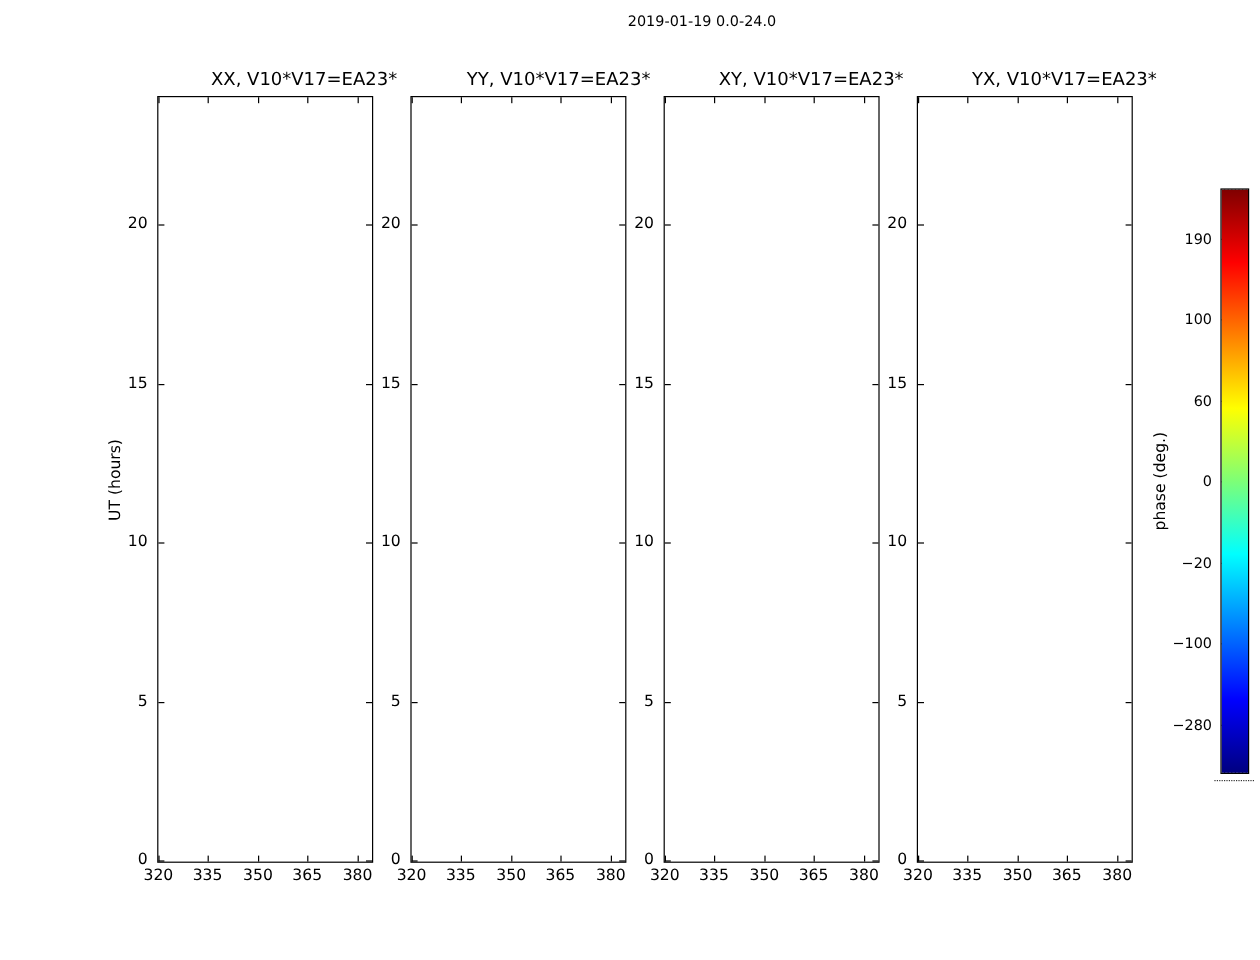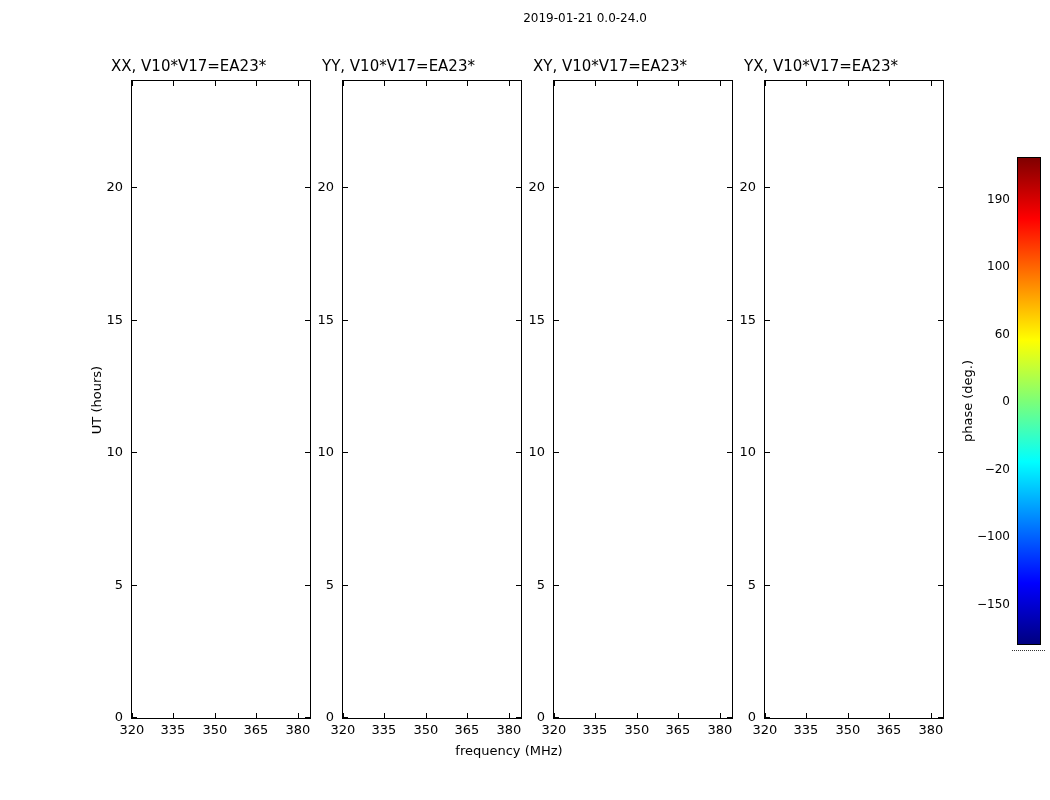--- a/index.html
+++ b/index.html
@@ -3,21 +3,21 @@
 <meta charset="utf-8">
 <style>
   html,body{margin:0;padding:0;background:#fff;}
   #figure{
     position:relative;width:1050px;height:800px;background:#ffffff;
     font-family:"DejaVu Sans","Liberation Sans",sans-serif;color:#000;overflow:hidden;
   }
   .suptitle{position:absolute;left:435px;top:11px;width:300px;text-align:center;
     font-size:12px;line-height:15px;}
   .subplot-title{position:absolute;top:57px;height:18px;line-height:18px;
-    font-size:15px;text-align:left;white-space:nowrap;}
+    font-size:15px;text-align:right;white-space:nowrap;}
   .axes-box{position:absolute;border:1px solid #000;background:#fff;box-sizing:border-box;}
   .tick{position:absolute;background:#000;}
   .tick-label{position:absolute;font-size:13px;height:14px;line-height:14px;white-space:nowrap;}
   .cbtick{font-size:12px;}
   .axis-label{position:absolute;font-size:13px;height:16px;line-height:16px;text-align:center;}
   .vertical{transform:rotate(-90deg);transform-origin:center center;}
   #xlabel{left:359px;top:743px;width:300px;}
   #ylabel{left:37px;top:392px;width:120px;}
   #cb-label{left:906px;top:393px;width:124px;}
   #colorbar{
@@ -27,21 +27,21 @@
       #800000 0%, #ff0000 12.5%, #ffff00 37.5%, #7dff77 50%,
       #00ffff 62.5%, #0000ff 87.5%, #000080 100%);
   }
   #cb-dotted{position:absolute;left:1012px;top:650px;width:33px;height:0;
     border-top:1px dotted #333;}
 </style>
 </head>
 <body>
 
 <div id="figure">
-  <div class="suptitle">2019-01-21 0.0-24.0</div>
+  <div class="suptitle">2019-01-19 0.0-24.0</div>
 
   <div id="axes-layer">
       <div class="axes-box" style="left: 131px; top: 80px; width: 180px; height: 639px;"></div>
       <div class="subplot-title" style="left: 111px; width: 220px;">XX, V10*V17=EA23*</div>
       <div class="tick" style="left: 132px; top: 713px; width: 1px; height: 5px;"></div>
       <div class="tick" style="left: 132px; top: 81px; width: 1px; height: 5px;"></div>
       <div class="tick-label xtick" style="left: 112px; top: 723px; width: 40px; text-align: center;">320</div>
       <div class="tick" style="left: 173px; top: 713px; width: 1px; height: 5px;"></div>
       <div class="tick" style="left: 173px; top: 81px; width: 1px; height: 5px;"></div>
       <div class="tick-label xtick" style="left: 153px; top: 723px; width: 40px; text-align: center;">335</div>
@@ -178,36 +178,35 @@
       <div class="tick" style="left: 1034px; top: 401px; width: 6px; height: 1px;"></div>
       <div class="tick-label cbtick" style="left: 962px; top: 394px; width: 48px; text-align: right;">0</div>
       <div class="tick" style="left: 1018px; top: 469px; width: 6px; height: 1px;"></div>
       <div class="tick" style="left: 1034px; top: 469px; width: 6px; height: 1px;"></div>
       <div class="tick-label cbtick" style="left: 962px; top: 462px; width: 48px; text-align: right;">−20</div>
       <div class="tick" style="left: 1018px; top: 536px; width: 6px; height: 1px;"></div>
       <div class="tick" style="left: 1034px; top: 536px; width: 6px; height: 1px;"></div>
       <div class="tick-label cbtick" style="left: 962px; top: 529px; width: 48px; text-align: right;">−100</div>
       <div class="tick" style="left: 1018px; top: 604px; width: 6px; height: 1px;"></div>
       <div class="tick" style="left: 1034px; top: 604px; width: 6px; height: 1px;"></div>
-      <div class="tick-label cbtick" style="left: 962px; top: 597px; width: 48px; text-align: right;">−150</div>
+      <div class="tick-label cbtick" style="left: 962px; top: 597px; width: 48px; text-align: right;">−280</div>
       <div class="tick" style="left: 1020px; top: 158px; width: 1px; height: 7px;"></div>
       <div class="tick" style="left: 1020px; top: 637px; width: 1px; height: 7px;"></div>
       <div class="tick" style="left: 1023px; top: 158px; width: 1px; height: 7px;"></div>
       <div class="tick" style="left: 1023px; top: 637px; width: 1px; height: 7px;"></div>
       <div class="tick" style="left: 1026px; top: 158px; width: 1px; height: 7px;"></div>
       <div class="tick" style="left: 1026px; top: 637px; width: 1px; height: 7px;"></div>
       <div class="tick" style="left: 1029px; top: 158px; width: 1px; height: 7px;"></div>
       <div class="tick" style="left: 1029px; top: 637px; width: 1px; height: 7px;"></div>
       <div class="tick" style="left: 1032px; top: 158px; width: 1px; height: 7px;"></div>
       <div class="tick" style="left: 1032px; top: 637px; width: 1px; height: 7px;"></div>
       <div class="tick" style="left: 1035px; top: 158px; width: 1px; height: 7px;"></div>
       <div class="tick" style="left: 1035px; top: 637px; width: 1px; height: 7px;"></div>
       <div class="tick" style="left: 1038px; top: 158px; width: 1px; height: 7px;"></div>
       <div class="tick" style="left: 1038px; top: 637px; width: 1px; height: 7px;"></div>
     </div>
 
-  <div id="xlabel" class="axis-label">frequency (MHz)</div>
   <div id="ylabel" class="axis-label vertical">UT (hours)</div>
 
   <div id="colorbar"></div>
   <div id="cb-dotted"></div>
   <div id="cb-label" class="axis-label vertical">phase (deg.)</div>
 </div>
 
 </body></html>

